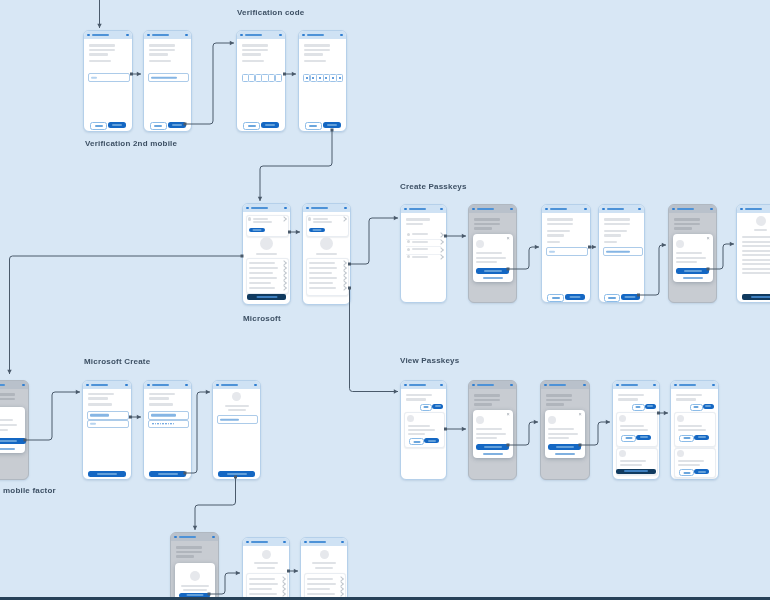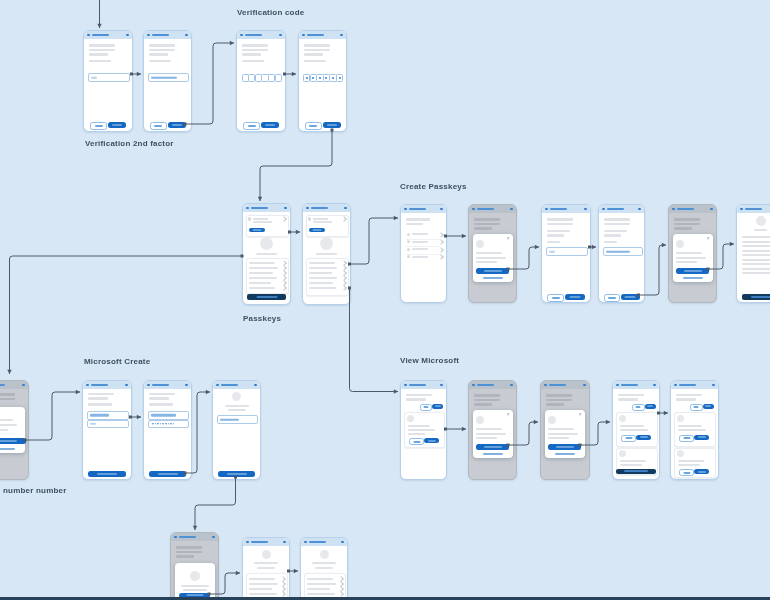--- a/index.html
+++ b/index.html
@@ -734,21 +734,21 @@
         <div class="chev" style="left: 38px; top: 44.2px;"></div>
         <div class="line" style="left: 6px; top: 49.5px; width: 23px; height: 2px;"></div>
         <div class="chev" style="left: 38px; top: 49.2px;"></div>
         <div class="line" style="left: 6px; top: 54.5px; width: 28px; height: 2px;"></div>
         <div class="chev" style="left: 38px; top: 54.2px;"></div>
         <div class="line" style="left: 6px; top: 59px; width: 24px; height: 2px;"></div>
       </div>
     </div>
 
   <div class="label" style="left: 237px; top: 8px;">Verification code</div>
-  <div class="label" style="left: 85px; top: 139px;">Verification 2nd factor</div>
-  <div class="label" style="left: 243px; top: 314px;">Passkeys</div>
+  <div class="label" style="left: 85px; top: 139px;">Verification 2nd mobile</div>
+  <div class="label" style="left: 243px; top: 314px;">Microsoft</div>
   <div class="label" style="left: 400px; top: 182px;">Create Passkeys</div>
-  <div class="label" style="left: 400px; top: 356px;">View Microsoft</div>
+  <div class="label" style="left: 400px; top: 356px;">View Passkeys</div>
   <div class="label" style="left: 84px; top: 357px;">Microsoft Create</div>
-  <div class="label" style="left: 3px; top: 486px;">number number</div>
+  <div class="label" style="left: 3px; top: 486px;">mobile factor</div>
 
   <div class="bottom-strip"></div>
 </div>
 
 </body></html>

